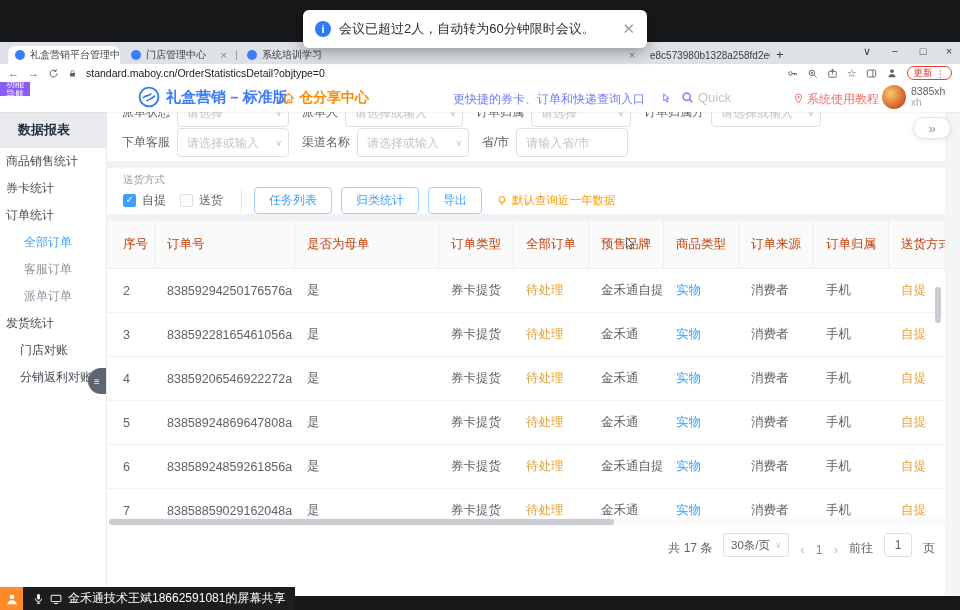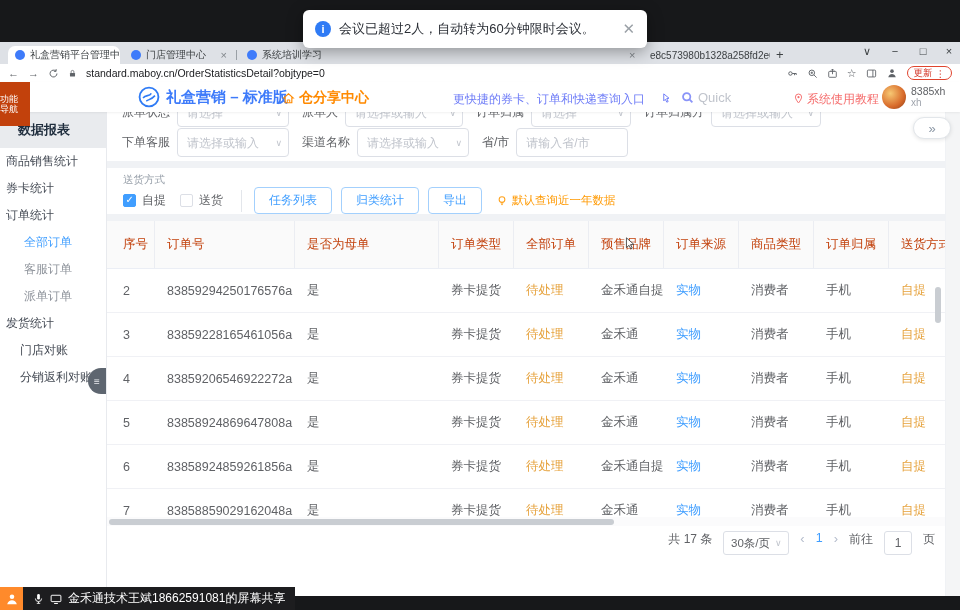--- a/index.html
+++ b/index.html
@@ -16,21 +16,21 @@
   .tabsep{position:absolute;top:8px;width:1px;height:10px;background:#9aa0a6}
   .newtab{position:absolute;left:776px;top:5px;font-size:13px;color:#3c4043}
   .winbtn{position:absolute;top:3px;font-size:11px;color:#3c4043;width:18px;text-align:center}
   .navbar{position:relative;height:18px;background:#fff;display:flex;align-items:center;padding:0 8px;gap:9px;font-size:11px;color:#5f6368}
   .navbar .url{font-size:10.5px;color:#202124;flex:1;white-space:nowrap;overflow:hidden}
   .navico{display:flex;align-items:center}
   .updatepill{display:flex;align-items:center;gap:3px;border:1px solid #e0442e;border-radius:9px;padding:0 6px;height:14px;color:#d33426;font-size:9.5px;background:#fff}
 
   
   .apphead{position:absolute;left:0;top:40px;width:960px;height:30px;background:#fff;box-shadow:0 1px 2px rgba(0,0,0,.06);z-index:5}
-  .fnbox{position:absolute;left:0;top:0;width:30px;height:44px;background:#c2410c;color:#fff;font-size:9px;line-height:10.5px;display:flex;align-items:center;text-align:center}
+  .fnbox{position:absolute;left:0;top:0;width:30px;height:14px;background:#8b5cf6;color:#fff;font-size:9px;line-height:10.5px;display:flex;align-items:center;justify-content:center;text-align:center}
   .logo{position:absolute;left:138px;top:4px}
   .brand{position:absolute;left:166px;top:6px;font-size:15px;font-weight:bold;color:#3e7bfa;white-space:nowrap}
   .sharecenter{position:absolute;left:282px;top:7px;display:flex;align-items:center;gap:4px;font-size:14px;font-weight:bold;color:#ff8a00;white-space:nowrap}
   .quicktext{position:absolute;left:453px;top:9px;font-size:12px;color:#6e7cf7;white-space:nowrap}
   .pointerico{position:absolute;left:660px;top:8px}
   .qmag{position:absolute;left:681px;top:8px}
   .quicklabel{position:absolute;left:698px;top:8px;font-size:13px;color:#c0c4cc}
   .pinico{position:absolute;left:793px;top:8px}
   .tutorial{position:absolute;left:807px;top:9px;font-size:12px;color:#f56c6c;white-space:nowrap}
   .avatar{position:absolute;left:882px;top:3px;width:24px;height:24px;border-radius:50%;background:radial-gradient(circle at 35% 35%,#f7c873,#d86a2a 60%,#8a3c17)}
@@ -82,21 +82,21 @@
   .thead{display:flex;height:48px;background:#fafafa;border-bottom:1px solid #ebeef5}
   .th{display:flex;align-items:center;padding-left:12px;font-size:12.5px;color:#c2410c;border-right:1px solid #ebedf2;white-space:nowrap;overflow:hidden}
   .th:last-child{border-right:none}
   .tbody{position:relative;height:258px;overflow:hidden}
   .tr{display:flex;height:44px;border-bottom:1px solid #f0f1f5;align-items:center}
   .td{padding-left:12px;font-size:12.5px;color:#606266;white-space:nowrap;overflow:hidden}
   .c-warn{color:#e6a23c}.c-link{color:#409eff}
   .hscroll{position:absolute;left:0;top:296px;width:838px;height:9px;background:#fbfbfc;z-index:4}
   .hthumb{position:absolute;left:2px;top:1.5px;width:505px;height:6px;background:#c9cdd2;border-radius:3px}
   .vthumb{position:absolute;right:4px;top:66px;width:6px;height:36px;background:#c9cdd2;border-radius:3px;z-index:4}
-  .pager{position:absolute;top:310px;right:10px;height:26px;display:flex;align-items:flex-start;gap:11px;font-size:12px;color:#606266}
+  .pager{position:absolute;top:310px;right:10px;height:26px;display:flex;align-items:flex-end;gap:11px;font-size:12px;color:#606266}
   .psel{width:66px;height:24px;border:1px solid #dcdfe6;border-radius:3px;display:flex;align-items:center;justify-content:center;gap:5px;font-size:11.5px;color:#606266}
   .psel .fcaret{position:static}
   .parrow{color:#b4bccc;font-size:13px}
   .pcur{color:#409eff;font-size:12.5px}
   .pinput{width:28px;height:24px;border:1px solid #dcdfe6;border-radius:3px;text-align:center;font-size:12px;color:#606266;outline:none;font-family:"Liberation Sans",sans-serif}
 
   
   .toast{position:absolute;left:303px;top:10px;width:344px;height:38px;background:#fff;border-radius:6px;box-shadow:0 4px 16px rgba(0,0,0,.35);display:flex;align-items:center;padding:0 12px;gap:8px;z-index:60}
   .ticon{width:16px;height:16px;border-radius:50%;background:#2f7bf5;color:#fff;font-size:11px;font-weight:bold;display:flex;align-items:center;justify-content:center;flex:none;font-style:normal}
   .ttext{font-size:13px;color:#2b2f36;white-space:nowrap}
@@ -353,22 +353,22 @@
       </div>
 
       <div class="ptable">
         <div class="thead">
             <div class="th" style="width: 48px; padding-left: 16px;">序号</div>
             <div class="th" style="width: 140px;">订单号</div>
             <div class="th" style="width: 144px;">是否为母单</div>
             <div class="th" style="width: 75px;">订单类型</div>
             <div class="th" style="width: 75px;">全部订单</div>
             <div class="th" style="width: 75px;">预售品牌</div>
+            <div class="th" style="width: 75px;">商品类型</div>
             <div class="th" style="width: 75px;">订单来源</div>
-            <div class="th" style="width: 75px;">商品类型</div>
             <div class="th" style="width: 75px;">订单归属</div>
             <div class="th" style="width: 56px;">送货方式</div>
           </div>
         <div class="tbody">
             <div class="tr">
               <div class="td" style="width: 48px; padding-left: 16px;">2</div>
               <div class="td" style="width: 140px;">83859294250176576a</div>
               <div class="td" style="width: 144px;">是</div>
               <div class="td" style="width: 75px;">券卡提货</div>
               <div class="td c-warn" style="width: 75px;">待处理</div>

